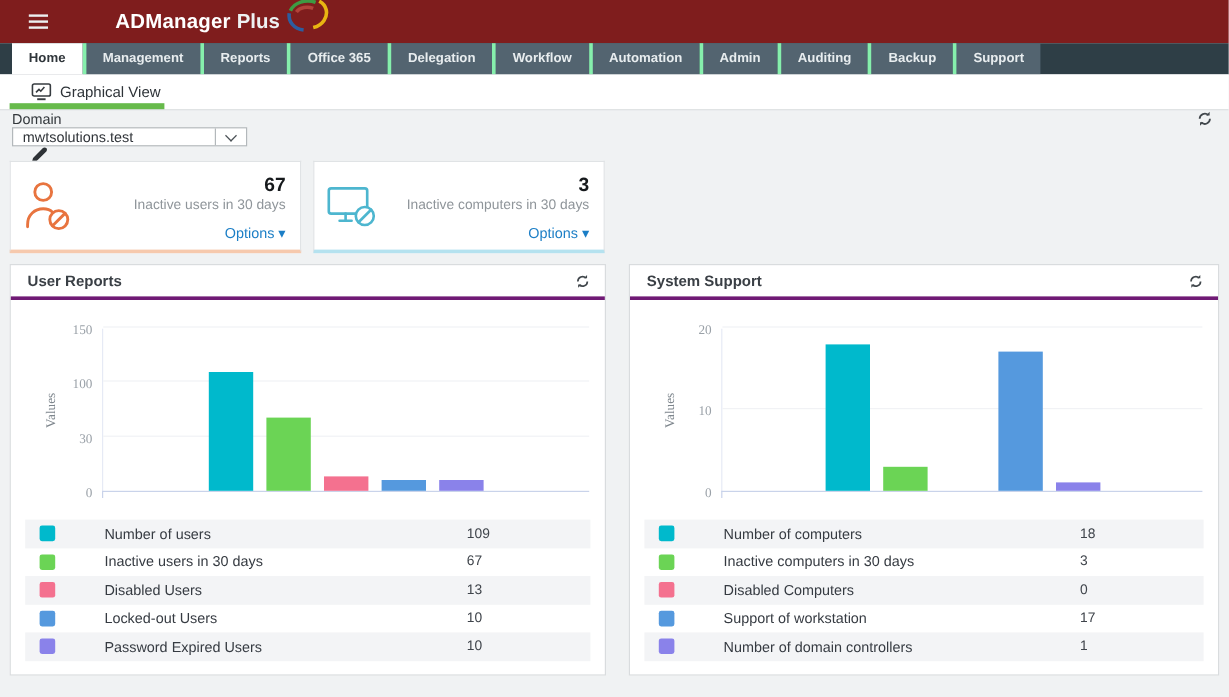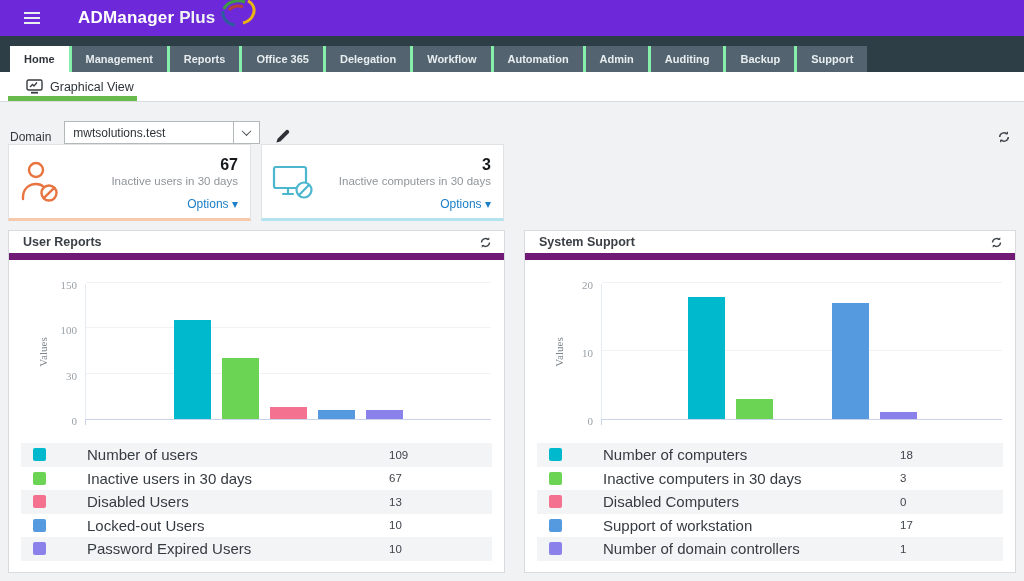--- a/index.html
+++ b/index.html
@@ -2,78 +2,78 @@
 <html><head>
 <meta charset="utf-8">
 <style>
   * { box-sizing: border-box; margin: 0; padding: 0; }
   body {
     width: 1024px; height: 581px; overflow: hidden;
     font-family: "Liberation Sans", sans-serif;
     background: #f0f2f3;
   }
   
-  .app-header { height: 36px; background: #6d28d9; display: flex; align-items: center; padding-left: 24px; }
+  .app-header { height: 36px; background: #7f1d1d; display: flex; align-items: center; padding-left: 24px; gap: 18px; }
   .hamburger { width: 16px; cursor: pointer; margin-right: 38px; }
   .hamburger div { height: 2px; background: #eceff0; margin: 3px 0; }
   .logo { display: flex; align-items: center; }
   .logo-name { font-size: 17px; font-weight: 700; color: #ffffff; letter-spacing: .2px; }
   .logo-suffix { font-size: 17px; font-weight: 700; color: #eef2f3; margin-left: 5px; }
   .logo-swirl { margin-left: 2px; transform: translateY(-5px); }
   
-  .nav-tabs { height: 36px; background: #2e3e46; display: flex; align-items: flex-end; }
+  .nav-tabs { height: 26px; background: #2e3e46; display: flex; align-items: flex-end; }
   .tab { height: 26px; line-height: 26px; padding: 0 14px; font-size: 11px; font-weight: 700;
          color: #e8edef; background: #536470; border-left: 3px solid #86efac; cursor: pointer; white-space: nowrap; }
   .tab:first-child { margin-left: 10px; border-left: none; }
   .tab.active { background: #ffffff; color: #2f353a; }
   
   .subnav { height: 30px; background: #ffffff; border-bottom: 1px solid #d9dcde; display: flex; align-items: center; padding-left: 26px; position: relative; }
   .subnav-item { display: flex; align-items: center; gap: 7px; font-size: 12.5px; font-weight: 400; color: #2e3338; cursor: pointer; }
   .subnav-underline { position: absolute; left: 8px; bottom: 0; width: 129px; height: 5px; }
   
-  .toolbar { height: 42px; display: flex; align-items: flex-end; padding-left: 10px; position: relative; }
+  .toolbar { height: 42px; display: flex; align-items: flex-start; padding-left: 10px; position: relative; flex-direction: column; }
   .toolbar-label { font-size: 12px; color: #33383c; margin-right: 13px; }
   .select { width: 196px; height: 23px; background: #fff; border: 1px solid #b3b8bb; display: flex; align-items: center; cursor: pointer; }
   .select-value { flex: 1; padding-left: 8px; font-size: 12px; color: #2f3338; }
   .select-caret { width: 26px; height: 100%; border-left: 1px solid #b3b8bb; display: flex; align-items: center; justify-content: center; }
   .caret-down { width: 7px; height: 7px; border-right: 1.5px solid #4a5055; border-bottom: 1.5px solid #4a5055; transform: rotate(45deg) translate(-1px,-1px); }
   .edit-btn { margin-left: 15px; cursor: pointer; line-height: 0; }
   .toolbar-refresh { position: absolute; right: 13px; cursor: pointer; line-height: 0; }
   
   .cards-row { display: flex; gap: 10px; padding-left: 8px; }
   .card { width: 243px; height: 77px; background: #fff; border: 1px solid #e0e3e5; border-bottom-width: 3px; position: relative; display: flex; }
   .card-icon { width: 64px; display: flex; align-items: center; justify-content: center; }
   .card-body { flex: 1; text-align: right; padding: 11px 12px 0 0; }
   .card-value { font-size: 16px; font-weight: 700; color: #16191c; }
   .card-label { font-size: 11.5px; color: #8f959a; margin-top: 1px; }
   .card-options { position: absolute; right: 12px; bottom: 7px; font-size: 12px; color: #1b7ec6; cursor: pointer; }
   
   .panels-row { display: flex; margin: 9px 8px 0; gap: 19px; }
   .panel { background: #fff; border: 1px solid #d9dcde; height: 343px; }
   .panel-user { width: 497px; }
   .panel-system { flex: 1; }
-  .panel-header { height: 29px; border-bottom: 7px solid #701a75; display: flex; align-items: center; padding: 0 12px 0 14px; }
+  .panel-header { height: 29px; border-bottom: 3px solid #701a75; display: flex; align-items: center; padding: 0 12px 0 14px; }
   .panel-title { flex: 1; font-size: 12.5px; font-weight: 700; color: #3a3f45; }
   .panel-refresh { cursor: pointer; line-height: 0; }
   
   .chart { position: relative; height: 183px; font-family: Liberation Serif, serif; }
   .yaxis-label { position: absolute; left: 34px; top: 92px; transform: translate(-50%,-50%) rotate(-90deg); font-size: 11px; color: #7e868d; }
   .yaxis { position: absolute; left: 0; top: 24px; bottom: 23px; width: 68px; }
   .ytick { position: absolute; right: 0; font-size: 11px; color: #9aa1a8; }
   .plot { position: absolute; left: 76px; right: 13px; top: 24px; bottom: 23px; border-bottom: 1px solid #c9d3ea; border-left: 1px solid #e6eaf5; }
   .plot::after { content: ""; position: absolute; left: -1px; top: 100%; width: 1px; height: 6px; background: #c9d3ea; }
   .gridline { position: absolute; left: 0; right: 0; height: 1px; background: #f1f2f5; }
   .bars { position: absolute; left: 0; right: 0; bottom: 0; display: flex; align-items: flex-end; justify-content: center; gap: 11px; }
   .bar { width: 37px; }
   
   .legend { margin: 0 12px; }
   .legend-row { display: flex; align-items: center; height: 23.5px; padding-left: 12px; cursor: pointer; }
   .legend-row:nth-child(odd) { background: #f3f4f6; }
   .swatch { width: 13px; height: 13px; border-radius: 2px; flex: none; }
-  .legend-label { flex: 1; margin-left: 41px; font-size: 15px; color: #363b42; }
+  .legend-label { flex: 1; margin-left: 41px; font-size: 12px; color: #363b42; }
   .legend-value { width: 103px; font-size: 11.5px; color: #3f444b; }
   svg { display: block; }
 </style>
 </head>
 <body>
 
 <div class="app-header">
   <div class="hamburger">
       <div></div>
       <div></div>

